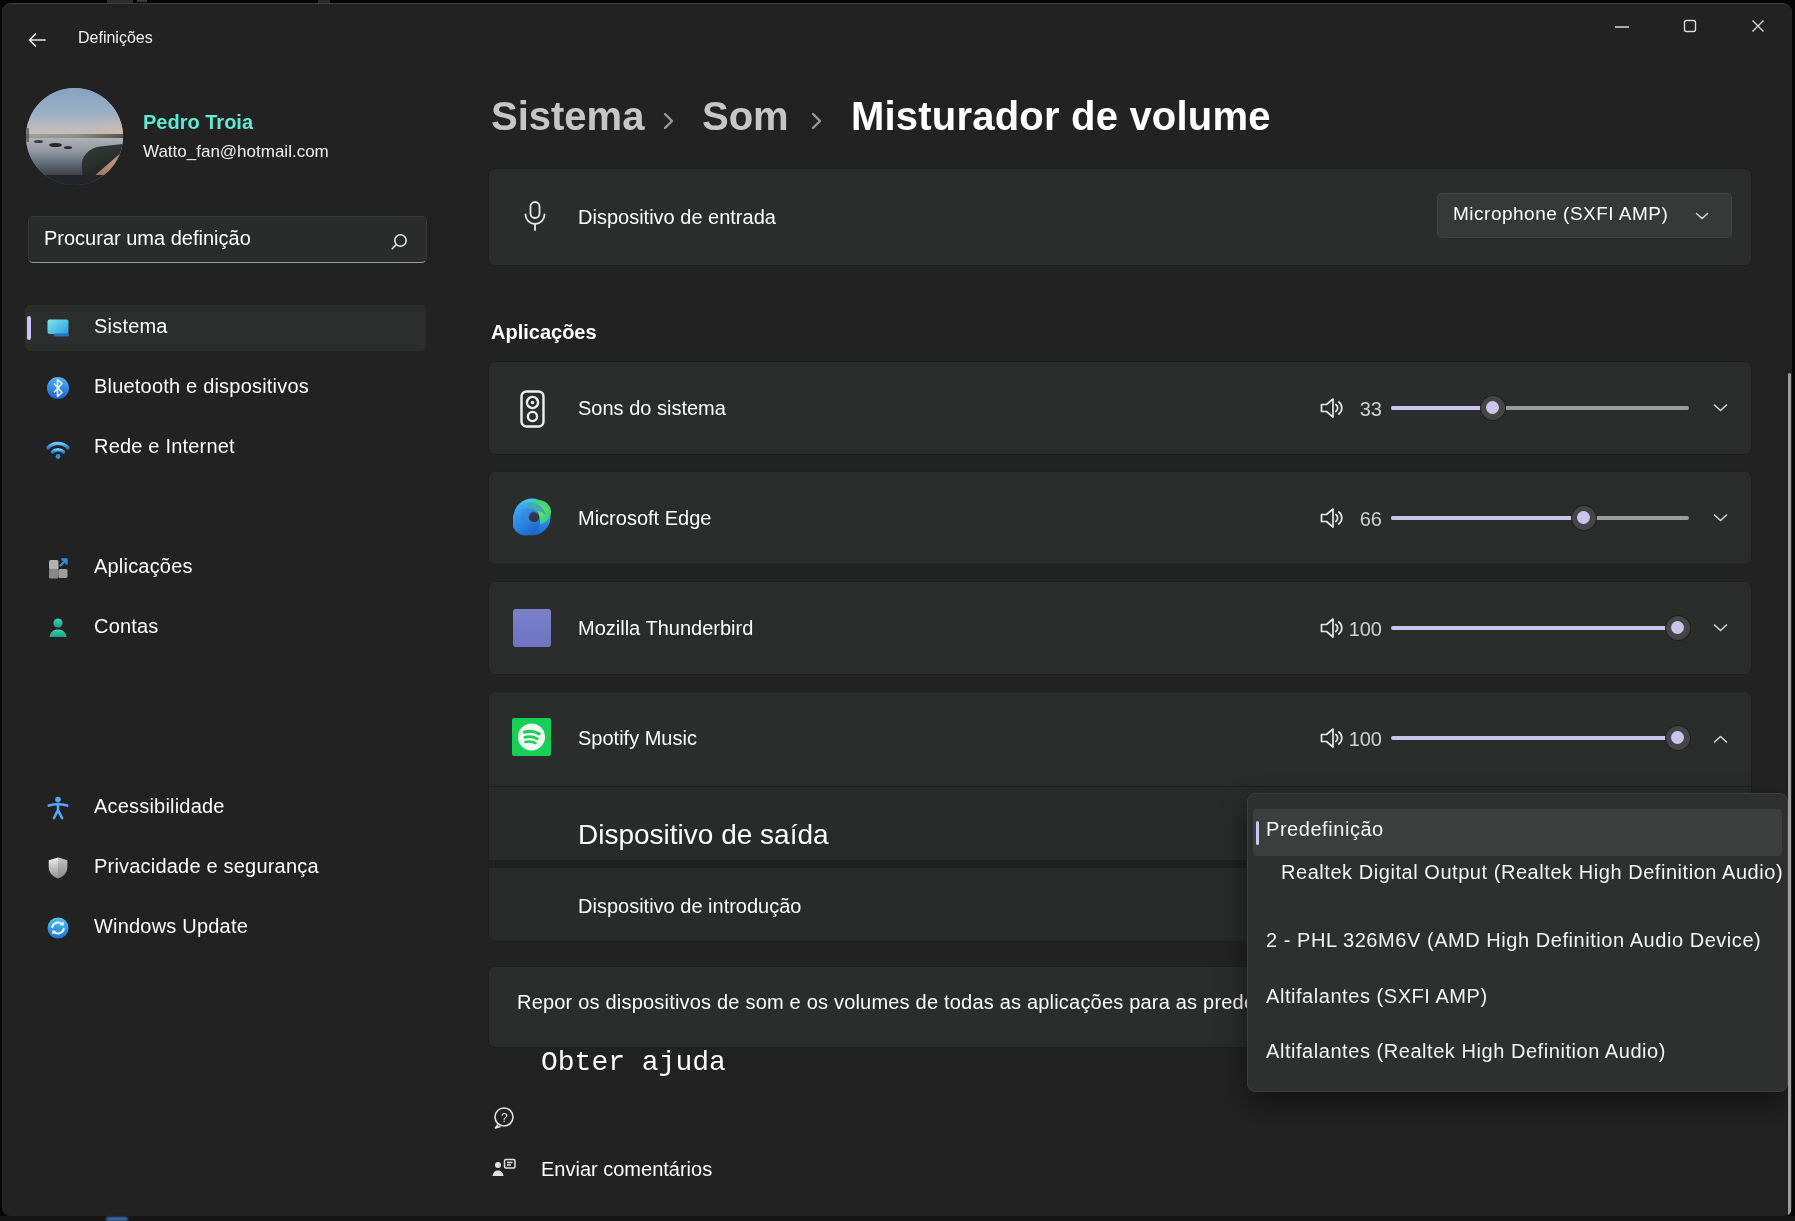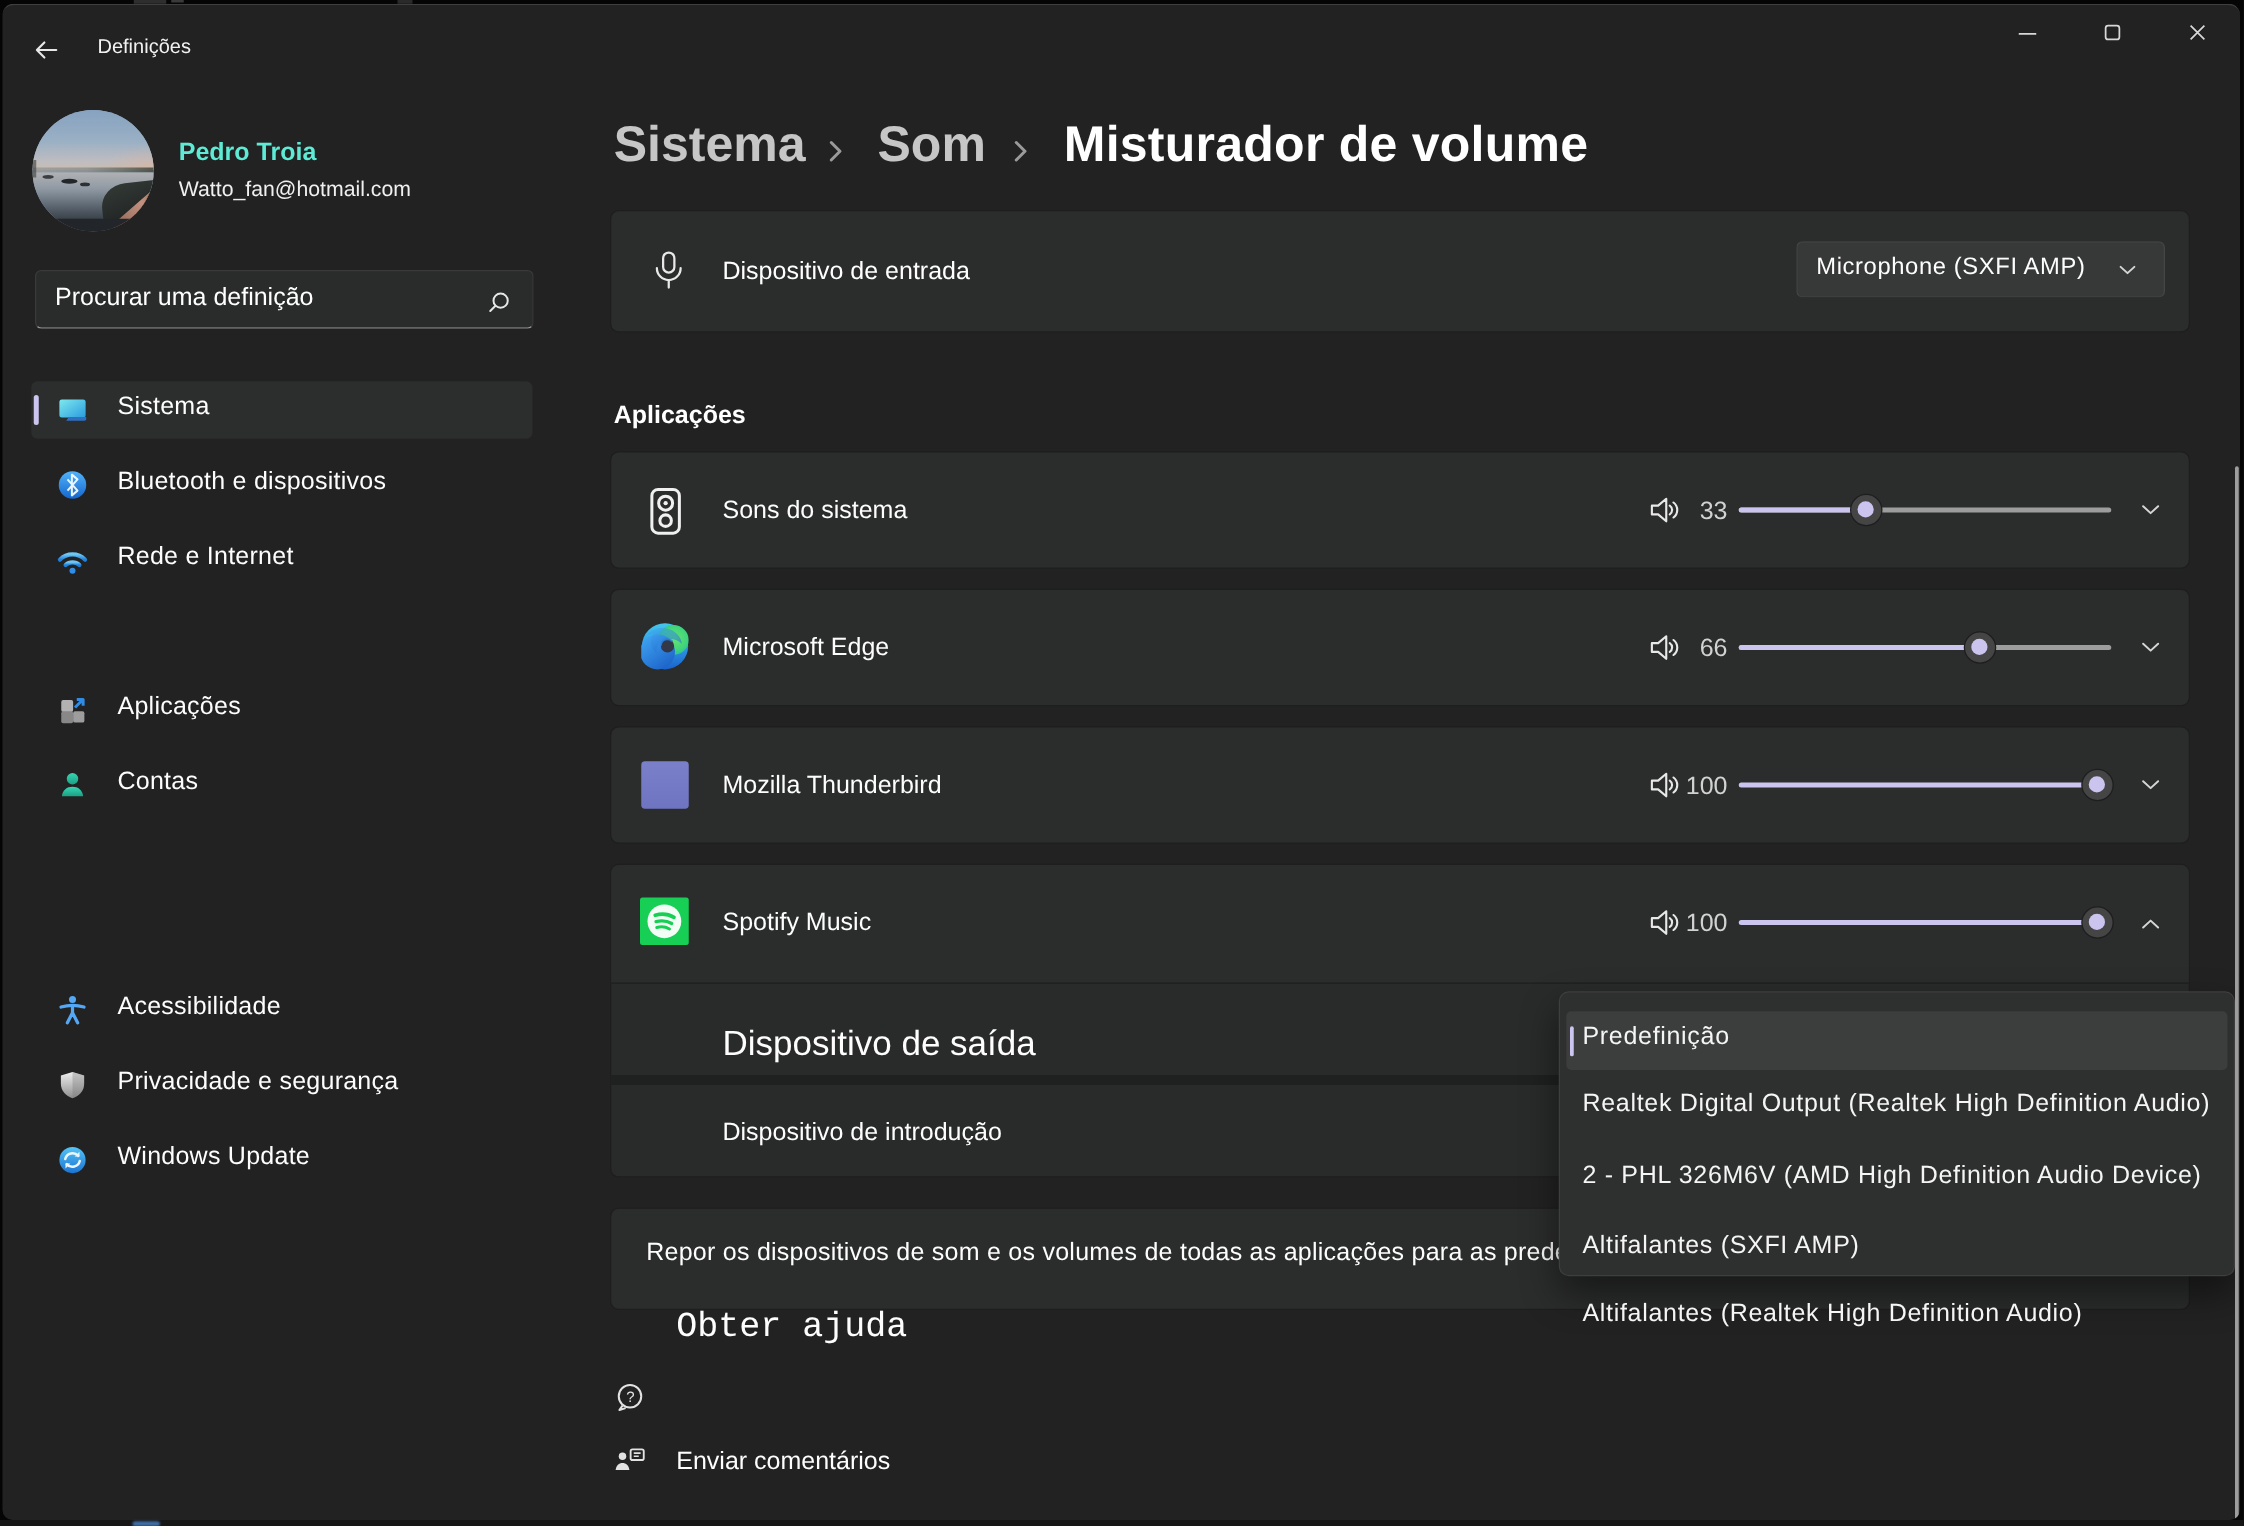--- a/index.html
+++ b/index.html
@@ -315,29 +315,29 @@
     <path d="M17.8 10.5a4.2 4.2 0 0 1 0 7" stroke="#e8e8e8" stroke-width="1.7" fill="none" stroke-linecap="round"></path>
     <path d="M20.8 8a7.5 7.5 0 0 1 0 12" stroke="#e8e8e8" stroke-width="1.7" fill="none" stroke-linecap="round"></path>
   </svg>
   <div class="txt num" style="left:1340px;top:724px;">100</div>
   <div class="track" style="left:1389px;top:731.5px;width:298px;background:#cbc4ee;"></div>
   <div class="thumb" style="left:1663.5px;top:721.5px;"></div>
   <svg class="chev" style="left:1710px;top:728px;" width="17" height="14" viewBox="0 0 17 14">
     <path d="M2.5 10l6-5.5 6 5.5" stroke="#d5d5d5" stroke-width="1.6" fill="none" stroke-linecap="round" stroke-linejoin="round"></path>
   </svg>
 
-  <div class="abs" style="left:1245px;top:789px;width:541px;height:228px;background:#2e2f2f;
+  <div class="abs" style="left:1245px;top:789px;width:541px;height:299px;background:#2e2f2f;
        border:1px solid #3e3e3e;border-radius:8px;box-sizing:border-box;
        box-shadow:0 14px 30px rgba(0,0,0,.45);">
     <div class="abs" style="left:5px;top:15px;width:529px;height:47px;background:#3c3d3d;border-radius:4px;">
       <div class="abs" style="left:2.5px;top:11.5px;width:3px;height:24px;border-radius:2px;background:#ccc5f0;"></div>
     </div>
     <div class="menuitem" style="top:826px;"></div>
     <div class="menuitem" style="top:24px;">Predefinição</div>
-    <div class="menuitem" style="top:78px;">Realtek Digital Output (Realtek High Definition Audio)</div>
+    <div class="menuitem" style="top:67px;margin-left:15px;">Realtek Digital Output (Realtek High Definition Audio)</div>
     <div class="menuitem" style="top:134.5px;">2 - PHL 326M6V (AMD High Definition Audio Device)</div>
     <div class="menuitem" style="top:190.5px;">Altifalantes (SXFI AMP)</div>
     <div class="menuitem" style="top:246px;">Altifalantes (Realtek High Definition Audio)</div>
   </div>
 
   <svg class="abs" style="left:488px;top:1100px;" width="28" height="28" viewBox="0 0 28 28">
     <circle cx="14" cy="13" r="9" stroke="#e2e2e2" stroke-width="1.6" fill="none"></circle>
     <path d="M8 20.5l-2.5 3.5 5-1.5" stroke="#e2e2e2" stroke-width="1.6" fill="none" stroke-linejoin="round"></path>
     <text x="11" y="17.5" font-size="12" fill="#e2e2e2" font-family="Liberation Sans">?</text>
   </svg>

